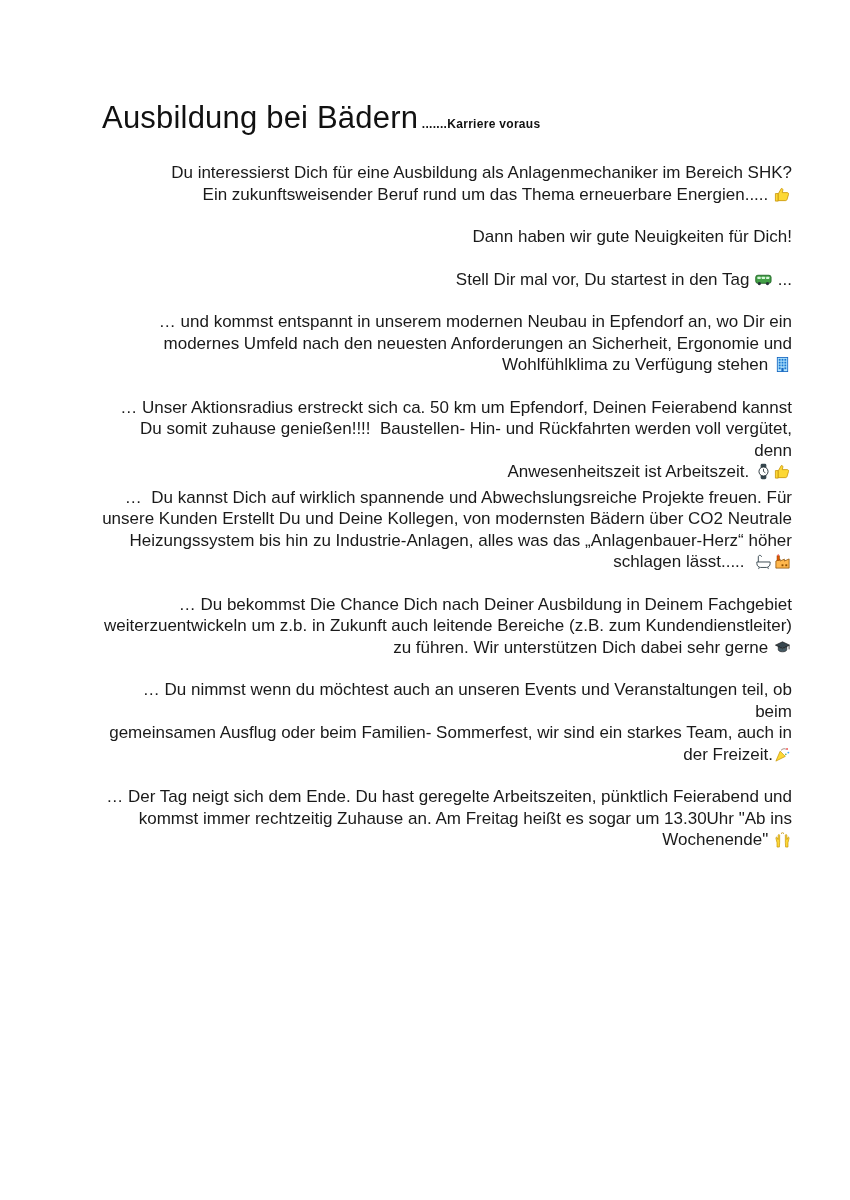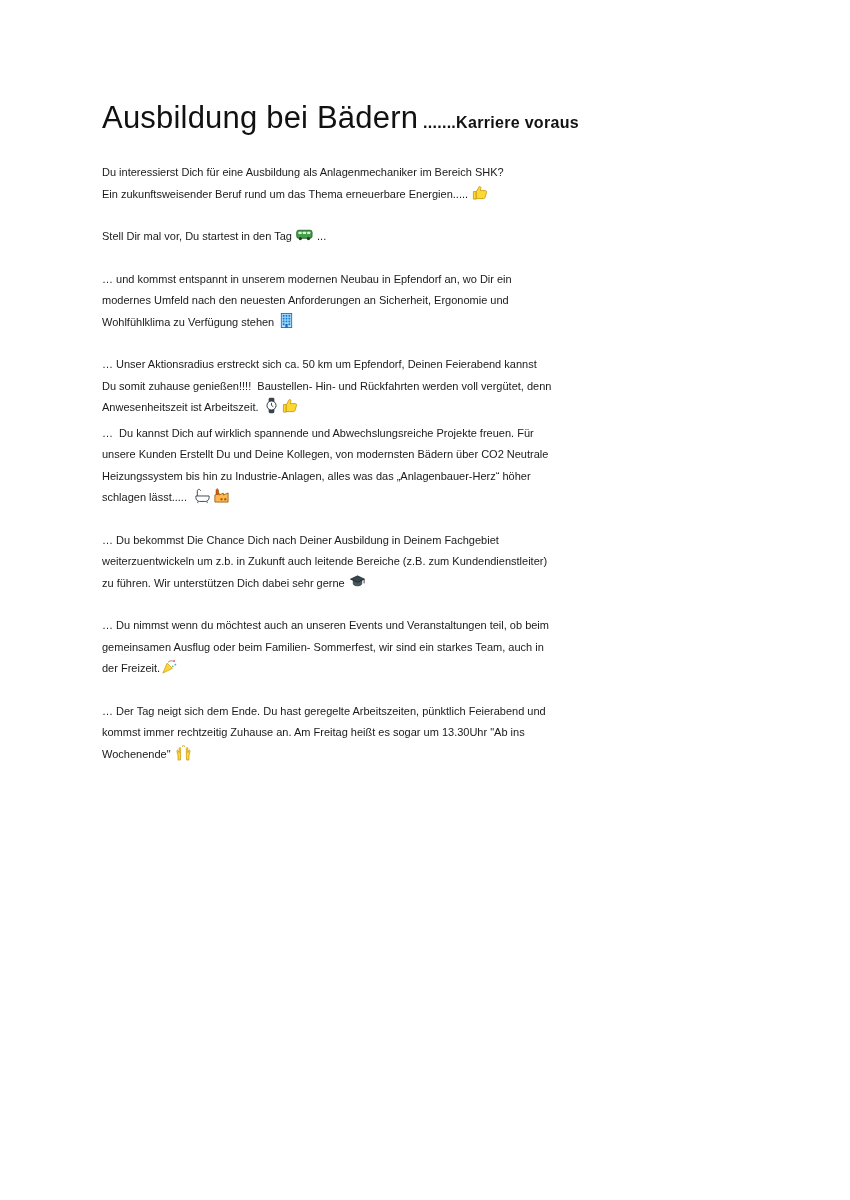--- a/index.html
+++ b/index.html
@@ -14,47 +14,49 @@
   .doc { padding: 100px 58px 0 102px; }
   .doc-title {
     margin: 0 0 26px 0;
     font-size: 31px;
     font-weight: 400;
     letter-spacing: 0.2px;
     white-space: pre;
     color: #111;
   }
   .title-suffix {
-    font-size: 16px;
+    font-size: 12px;
     font-weight: 700;
     letter-spacing: 0.3px;
   }
   .para {
     margin: 21px 0 0 0;
     max-width: 694px;
-    font-size: 11px;
+    font-size: 17px;
     line-height: 21.5px;
     white-space: pre-wrap;
     color: #1a1a1a;
+    text-align: right;
   }
   .para.no-gap { margin-top: 4px; }
   .emoji { display: inline-block; margin: 0 1px; }
   .emoji svg { width: 17px; height: 17px; vertical-align: -3px; display: inline-block; }
 </style>
 </head>
 <body>
 
 <div class="doc">
   <h1 class="doc-title"><span>Ausbildung bei Bädern</span><span class="title-suffix"> .......Karriere voraus</span></h1>
   <div>
       <p class="para">Du interessierst Dich für eine Ausbildung als Anlagenmechaniker im Bereich SHK?
 Ein zukunftsweisender Beruf rund um das Thema erneuerbare Energien..... <span class="emoji"><svg viewBox="0 0 18 18">
             <path d="M1.5 8h3v8h-3z" fill="#fdd835" stroke="#c49000" stroke-width="0.8"></path>
             <path d="M4.5 15.5V8.3l3.2-5.6c.9-.3 1.9.5 1.7 1.7L8.8 7h5.2c1 0 1.7.9 1.4 1.9l-1.6 5.4c-.2.7-.9 1.2-1.6 1.2z" fill="#fdd835" stroke="#c49000" stroke-width="0.8"></path>
           </svg></span></p>
+      <p class="para">Dann haben wir gute Neuigkeiten für Dich!</p>
       <p class="para">Stell Dir mal vor, Du startest in den Tag <span class="emoji"><svg viewBox="0 0 18 18">
             <rect x="0.8" y="4.5" width="16.2" height="8.5" rx="2.2" fill="#43a047" stroke="#1b5e20" stroke-width="0.9"></rect>
             <rect x="2.6" y="6" width="3.4" height="2.6" rx="0.5" fill="#d7f5d9"></rect>
             <rect x="7.2" y="6" width="3.4" height="2.6" rx="0.5" fill="#d7f5d9"></rect>
             <rect x="11.8" y="6" width="3.2" height="2.6" rx="0.5" fill="#d7f5d9"></rect>
             <circle cx="4.6" cy="13.3" r="1.7" fill="#263238"></circle>
             <circle cx="13.2" cy="13.3" r="1.7" fill="#263238"></circle>
           </svg></span> ...</p>
       <p class="para">… und kommst entspannt in unserem modernen Neubau in Epfendorf an, wo Dir ein
 modernes Umfeld nach den neuesten Anforderungen an Sicherheit, Ergonomie und

